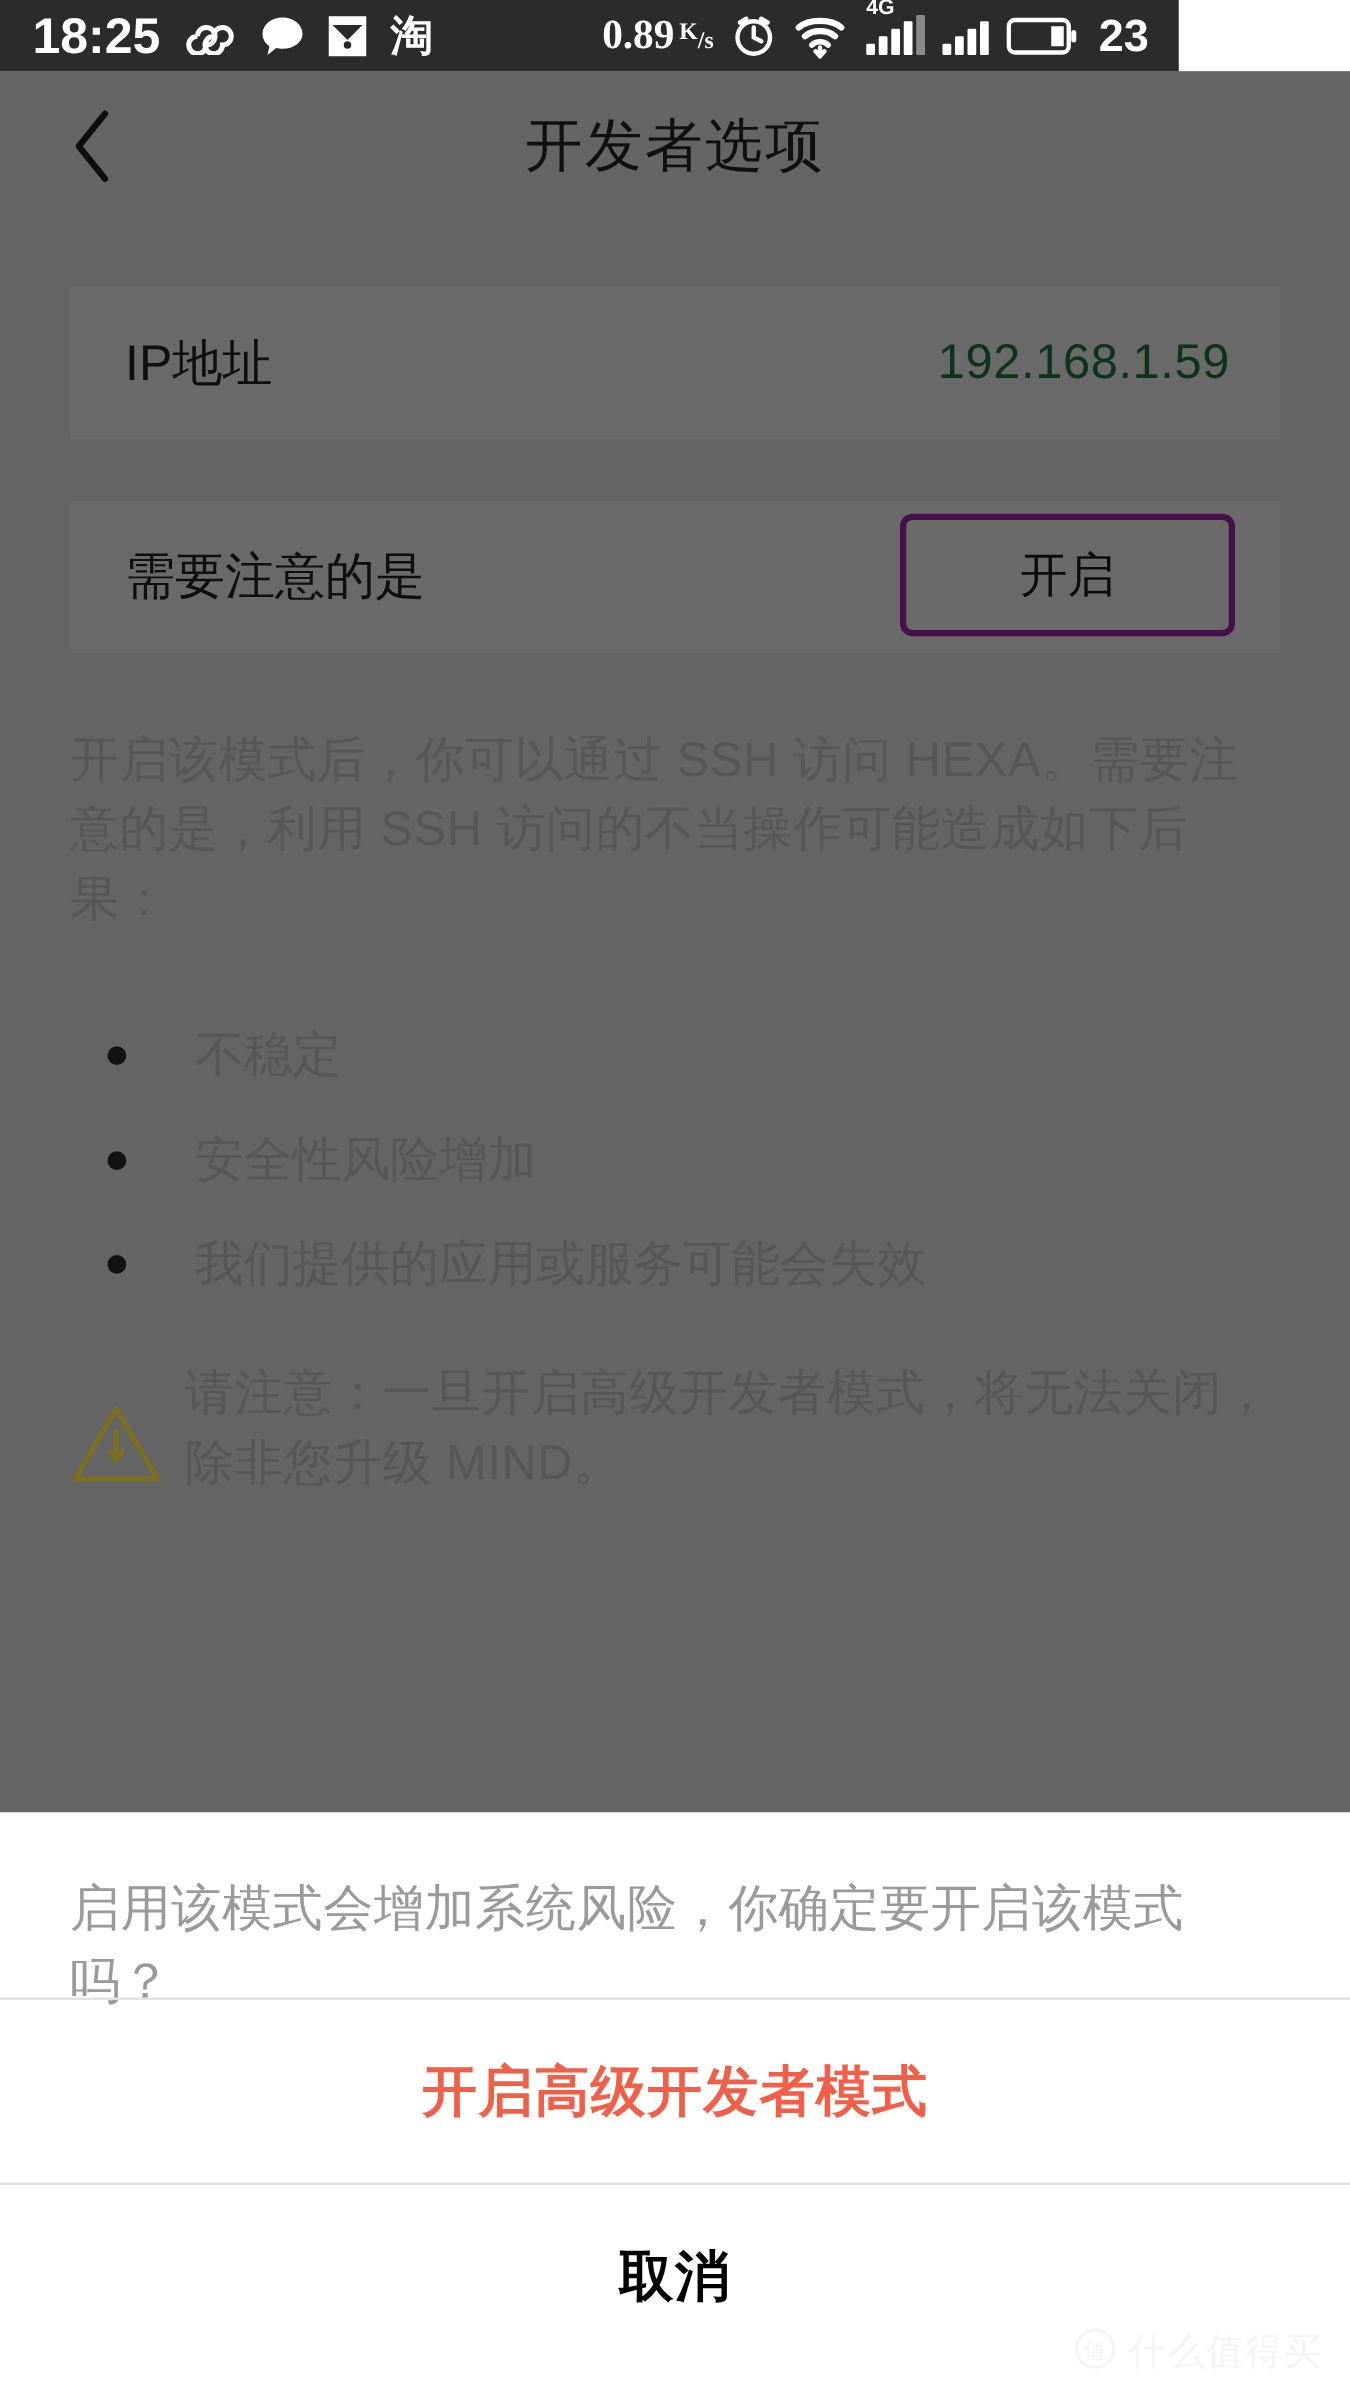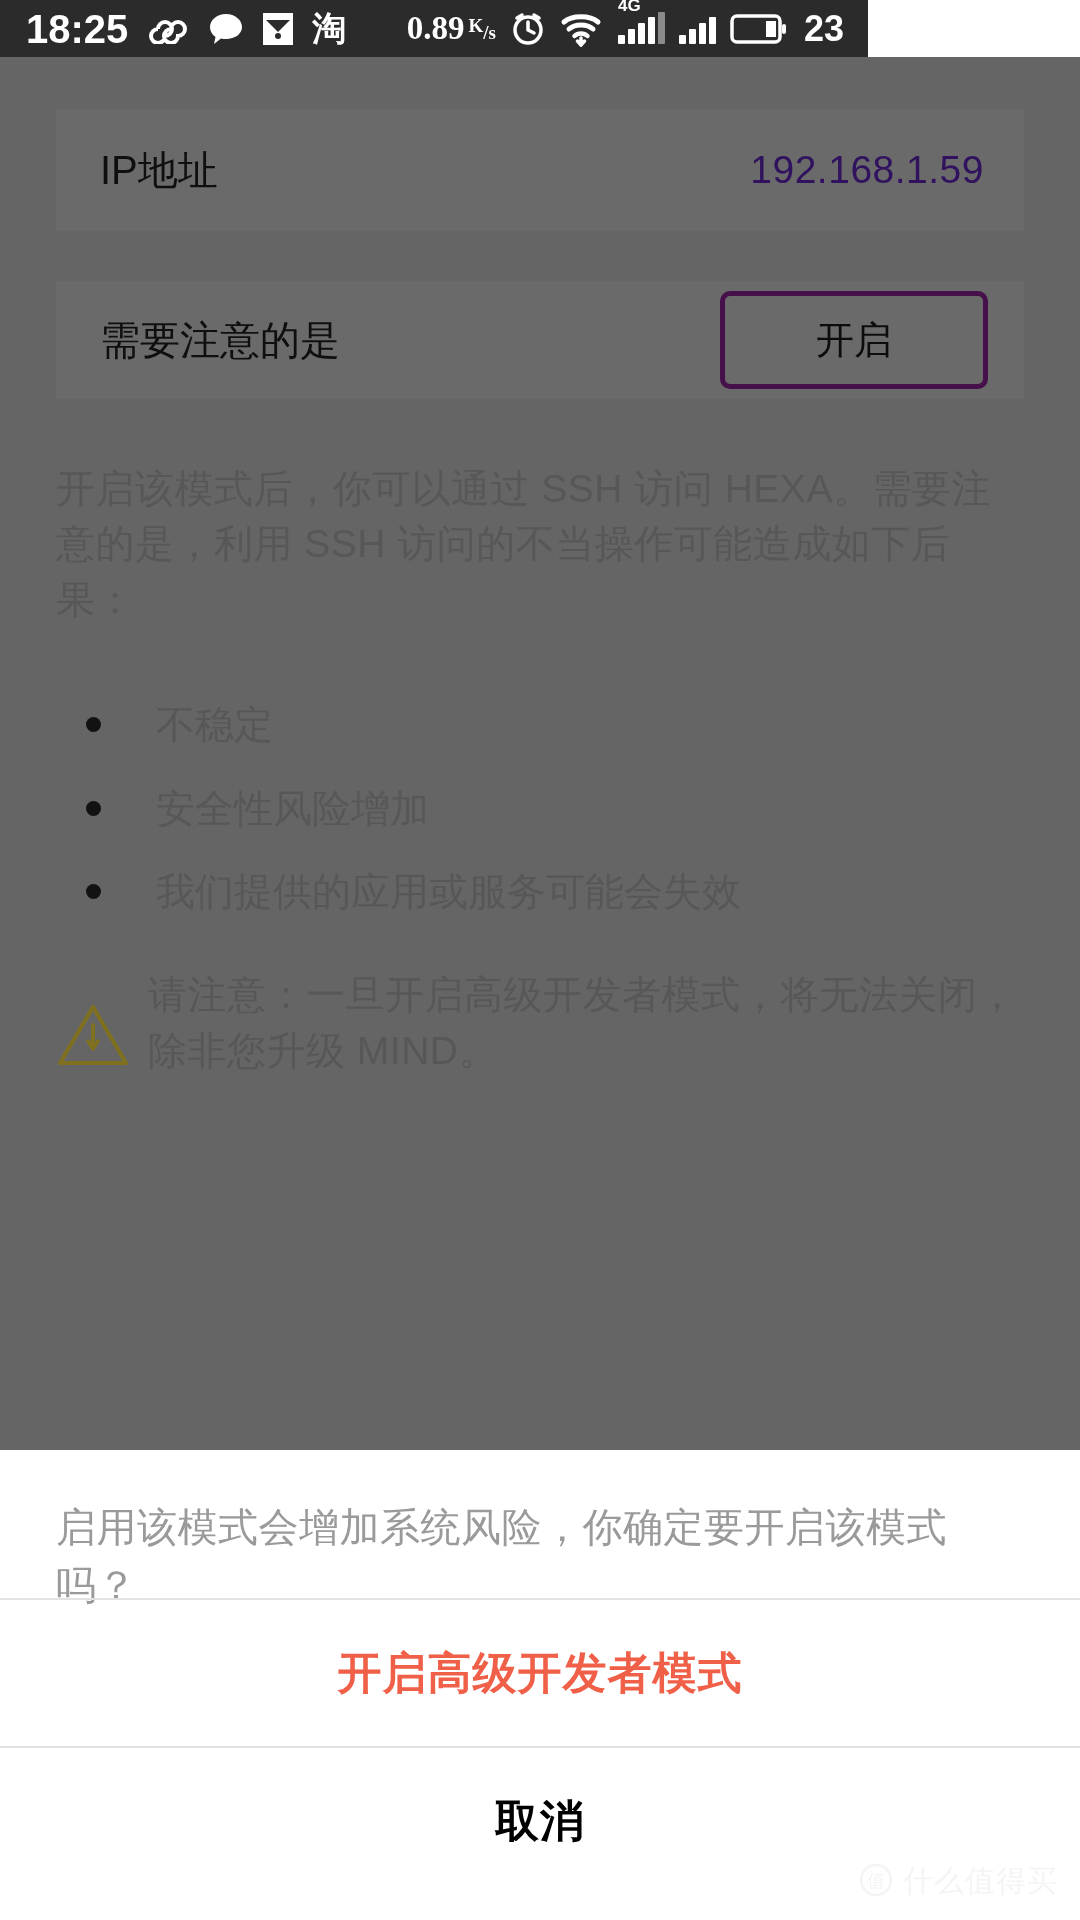--- a/index.html
+++ b/index.html
@@ -12,21 +12,21 @@
     height: 1920px;
     font-family: "Liberation Sans", "DejaVu Sans", sans-serif;
     overflow: hidden;
     position: relative;
   }
 
   
   .status-bar {
     position: absolute;
     top: 0; left: 0;
-    width: 868px;
+    width: 943px;
     height: 57px;
     background: #2b2b2b;
     display: flex;
     align-items: center;
     color: #ffffff;
     box-sizing: border-box;
     padding: 0 24px 0 26px;
     z-index: 40;
   }
   .sb-left { display: flex; align-items: center; gap: 18px; }
@@ -153,21 +153,21 @@
     align-items: center;
     padding: 0 36px 0 44px;
   }
   .row-label {
     font-size: 40px;
     color: #181818;
   }
   .row-value {
     margin-left: auto;
     font-size: 39px;
-    color: #4c1d95;
+    color: #14532d;
     letter-spacing: 0.5px;
   }
   .enable-btn {
     margin-left: auto;
     width: 268px;
     height: 98px;
     border: 5px solid #701a75;
     border-radius: 10px;
     display: flex;
     align-items: center;
@@ -363,20 +363,28 @@
         <rect x="52" y="12" width="4" height="10" rx="2" fill="#ffffff"></rect>
       </svg>
     </span>
 
     <span class="sb-battery-num">23</span>
   </div>
 </div>
 
 <div class="app-area">
 
+  <div class="title-bar">
+    <span class="back-chevron">
+      <svg width="34" height="60" viewBox="0 0 34 60">
+        <path d="M27 4 L6 30 L27 56" fill="none" stroke="#151515" stroke-width="5" stroke-linecap="round" stroke-linejoin="round"></path>
+      </svg>
+    </span>
+    <div class="page-title">开发者选项</div>
+  </div>
 
   <div class="content">
 
     <div class="card ip-card">
       <span class="row-label">IP地址</span>
       <span class="row-value">192.168.1.59</span>
     </div>
 
     <div class="card mode-card">
       <span class="row-label">需要注意的是</span>

